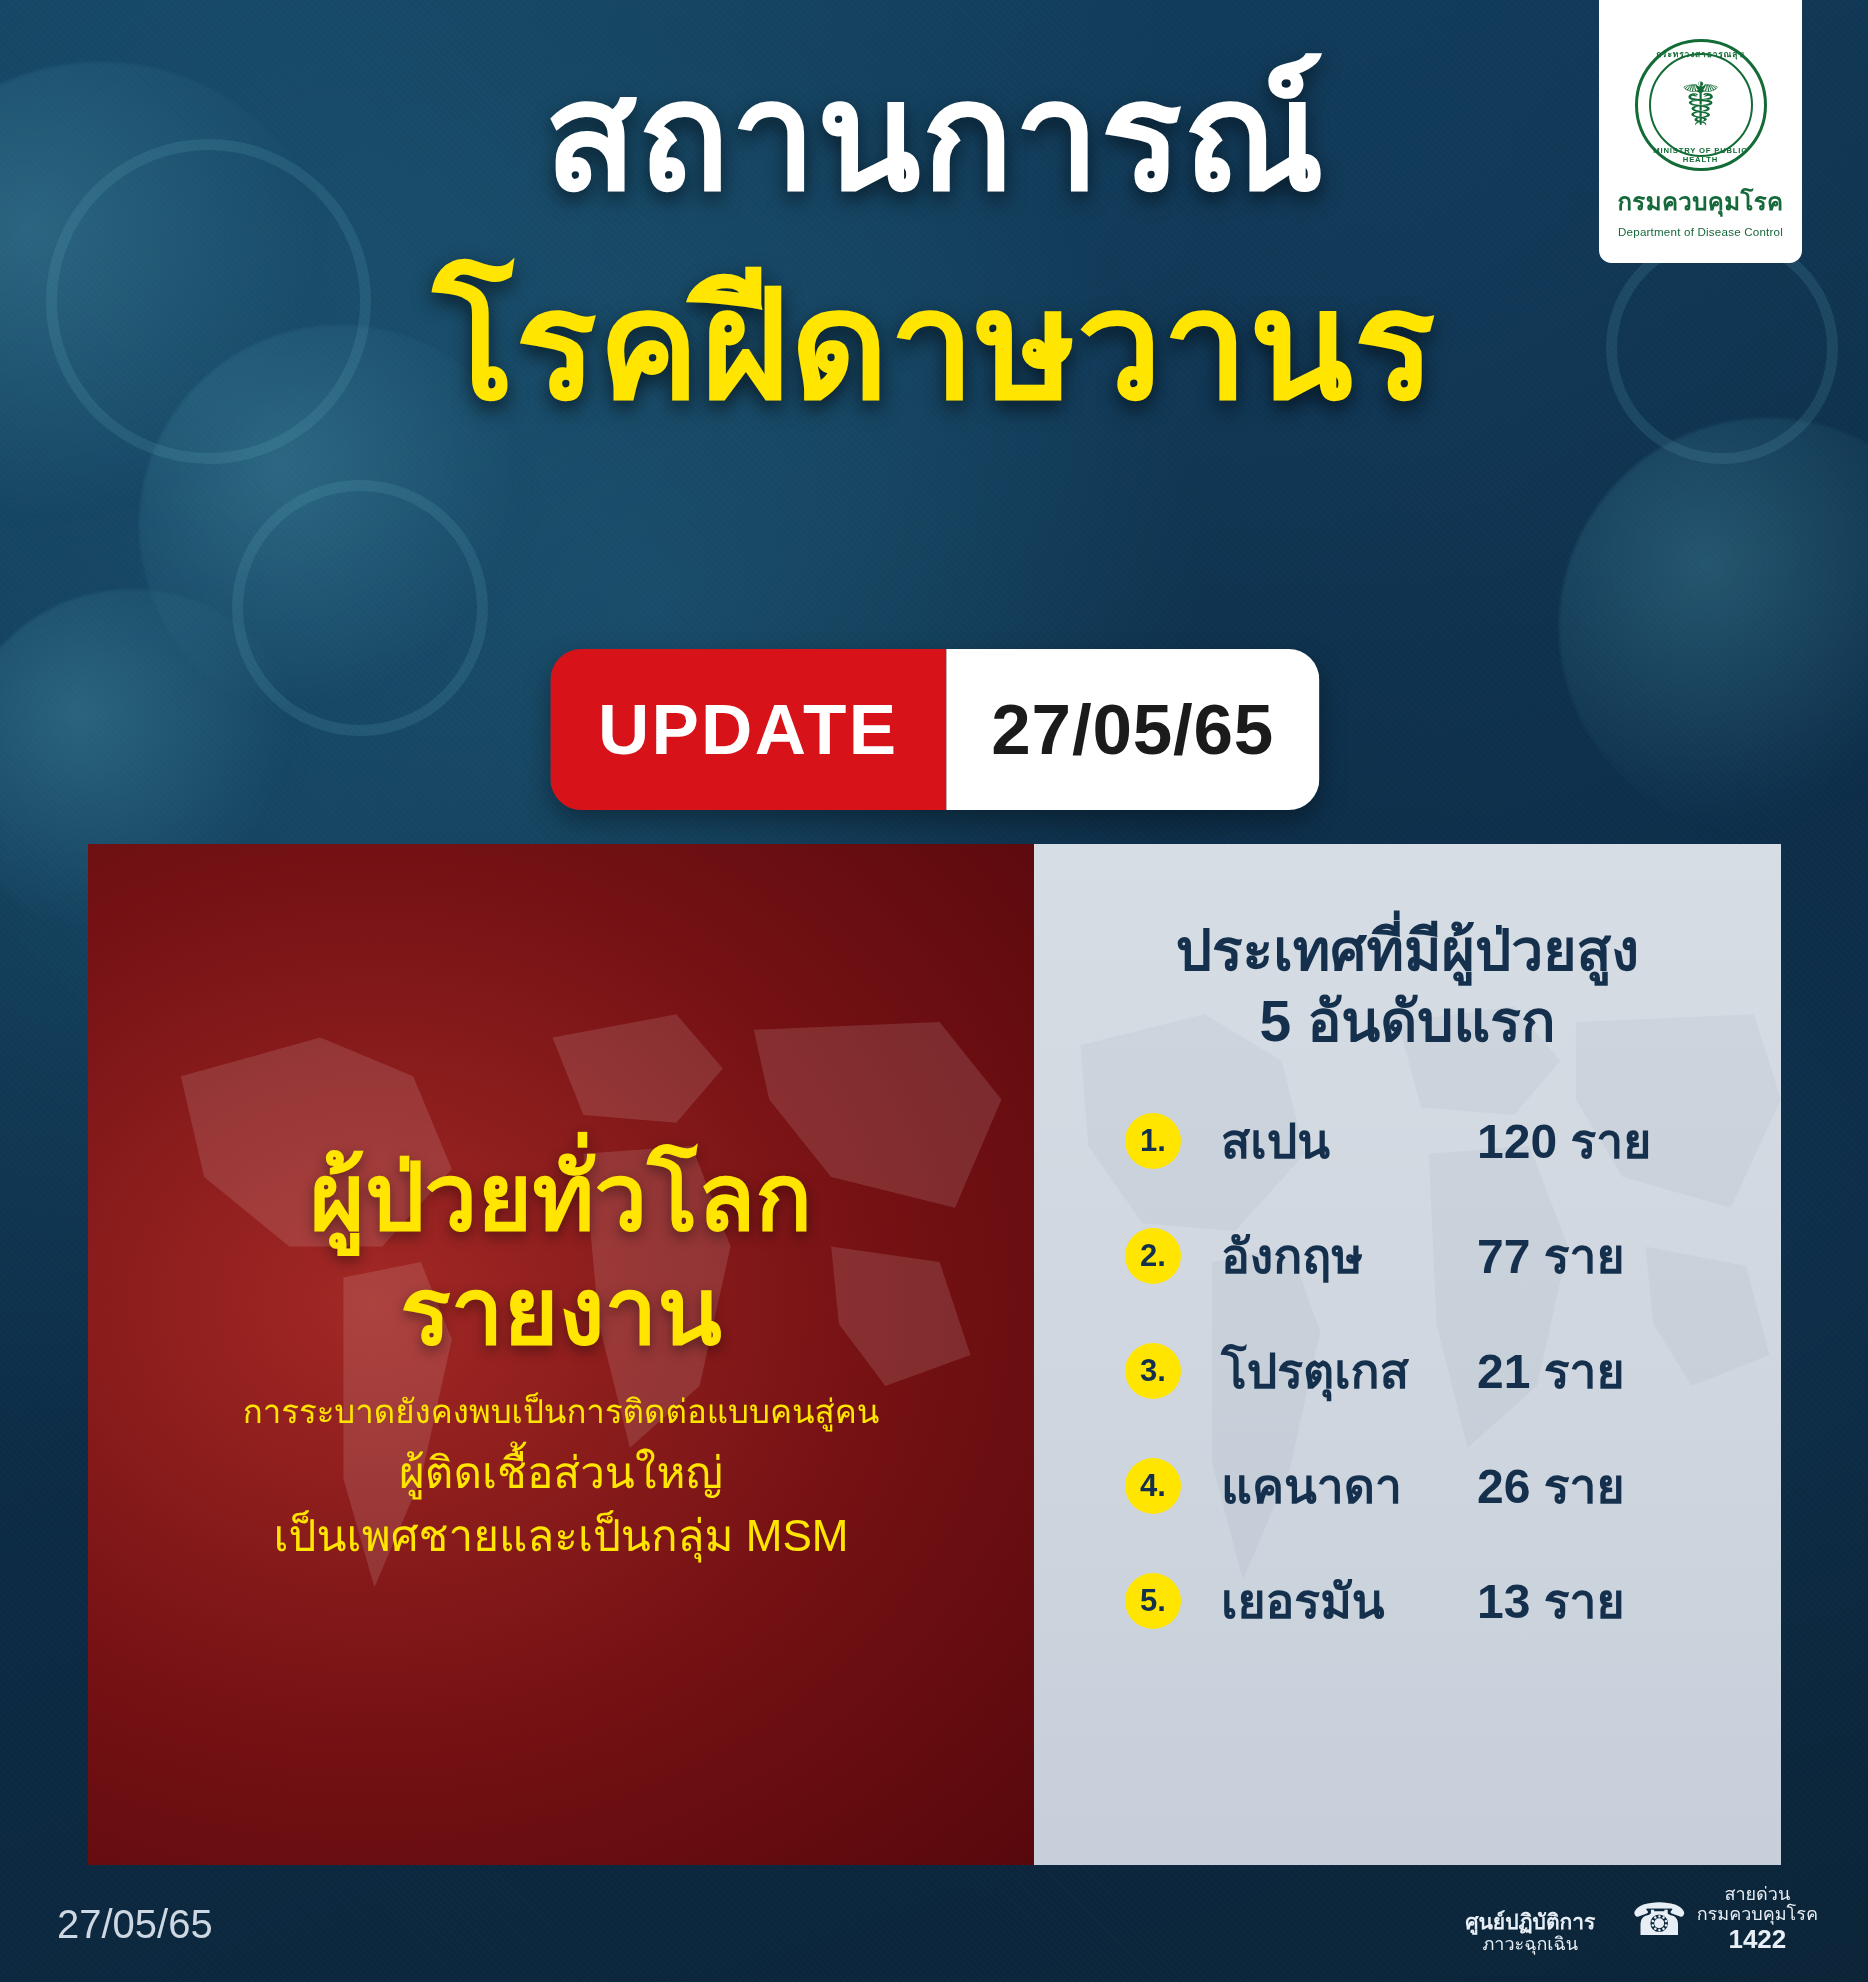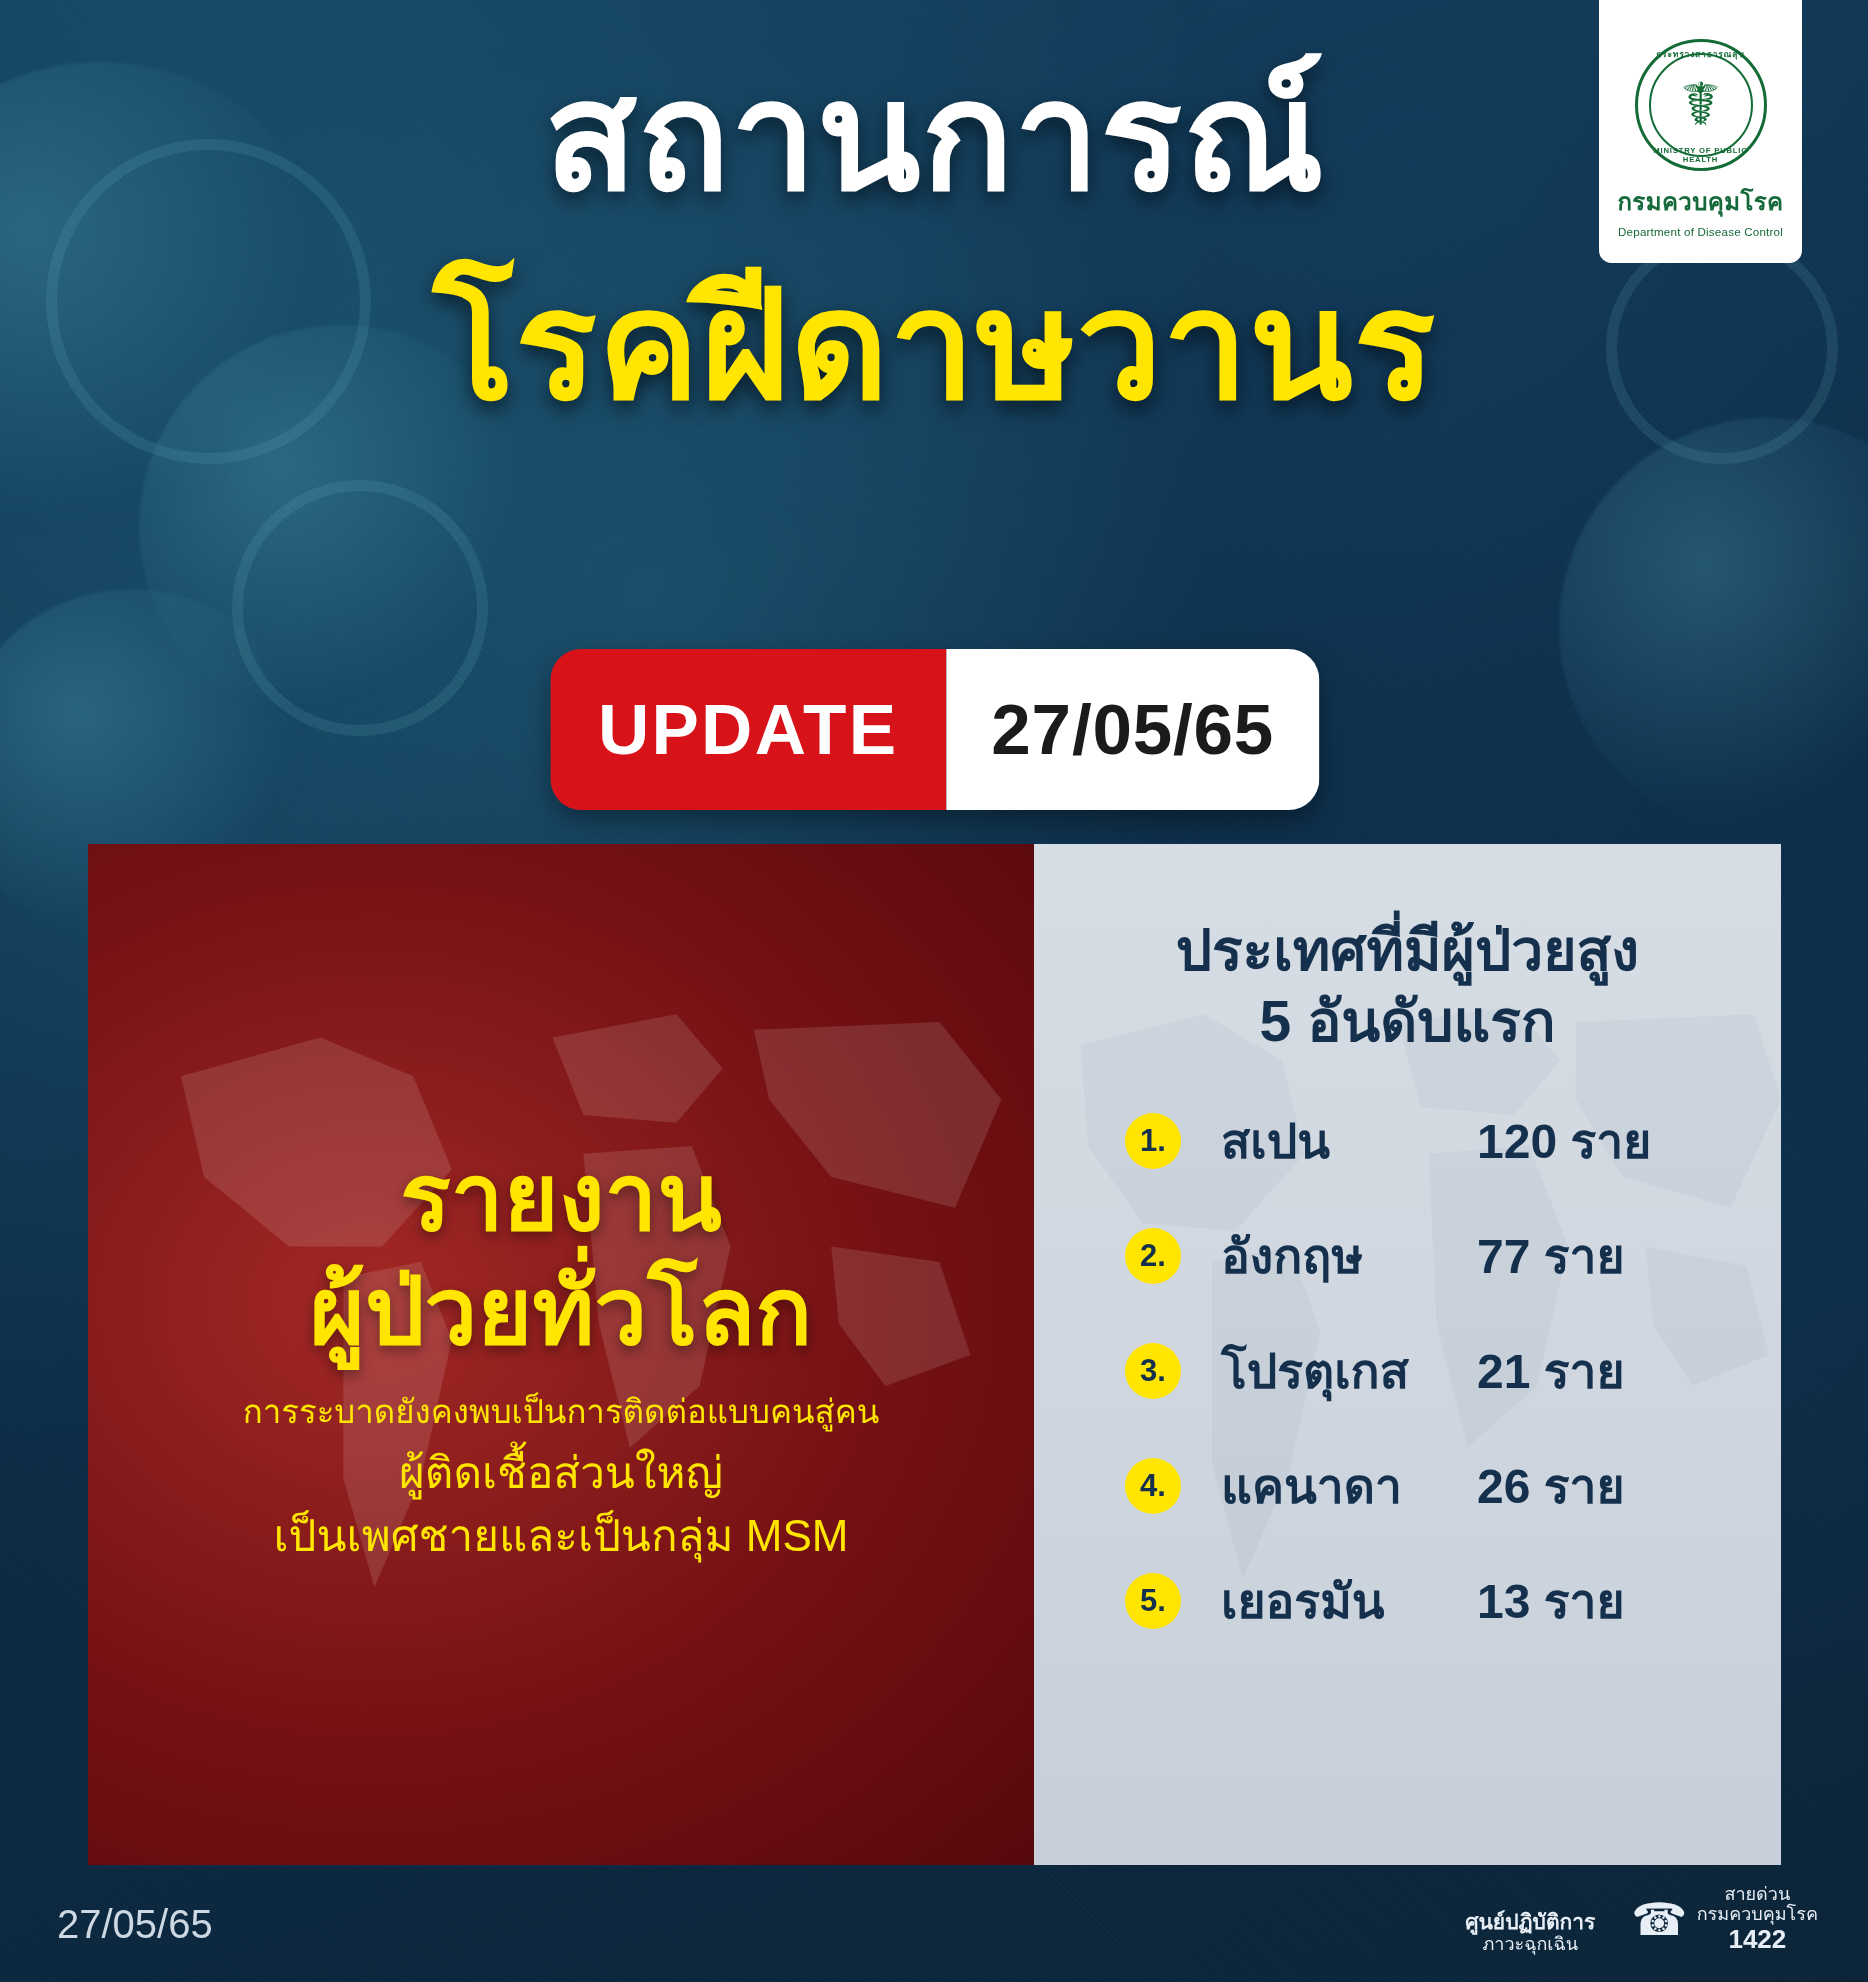--- a/index.html
+++ b/index.html
@@ -354,22 +354,22 @@
         <g fill="#ffffff" opacity="0.55">
           <path d="M120 300 L300 250 L420 300 L470 420 L380 520 L260 520 L150 430 Z"></path>
           <path d="M330 560 L430 540 L470 640 L430 820 L370 960 L330 820 Z"></path>
           <path d="M600 250 L760 220 L820 290 L760 360 L640 350 Z"></path>
           <path d="M640 400 L780 390 L830 520 L790 700 L700 780 L660 620 Z"></path>
           <path d="M860 240 L1100 230 L1180 330 L1120 470 L960 430 L880 330 Z"></path>
           <path d="M960 520 L1100 540 L1140 660 L1030 700 L970 620 Z"></path>
         </g>
       </svg>
       <div class="left-title">
+        <div>ผู้ป่วยทั่วโลก</div>
         <div>รายงาน</div>
-        <div>ผู้ป่วยทั่วโลก</div>
       </div>
       <div class="left-note">
         <div class="n1">การระบาดยังคงพบเป็นการติดต่อแบบคนสู่คน</div>
         <div class="n2">ผู้ติดเชื้อส่วนใหญ่</div>
         <div class="n3">เป็นเพศชายและเป็นกลุ่ม MSM</div>
       </div>
     </div>
 
     <div class="panel-right">
       <svg class="map-dots" viewBox="0 0 965 1318" preserveAspectRatio="none">

